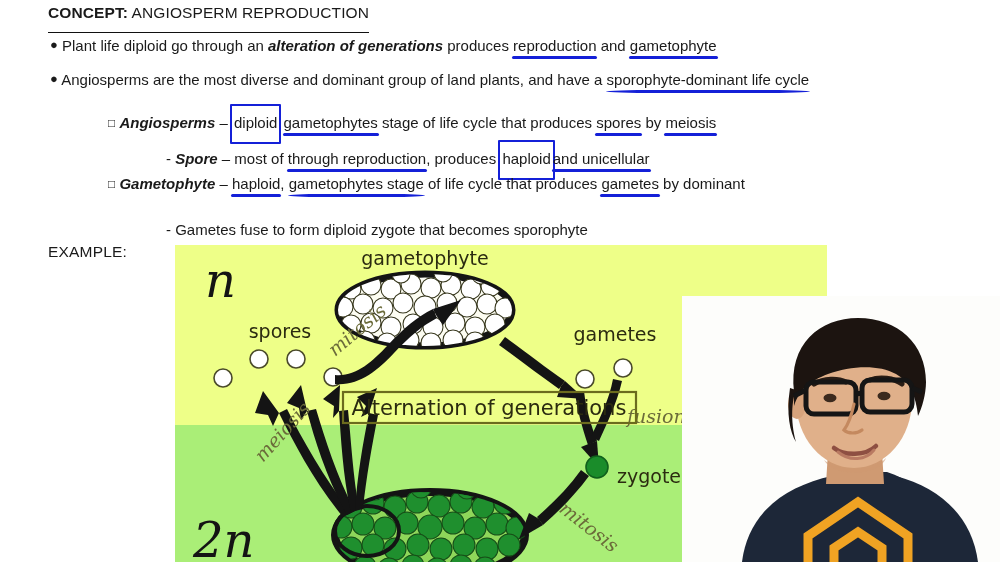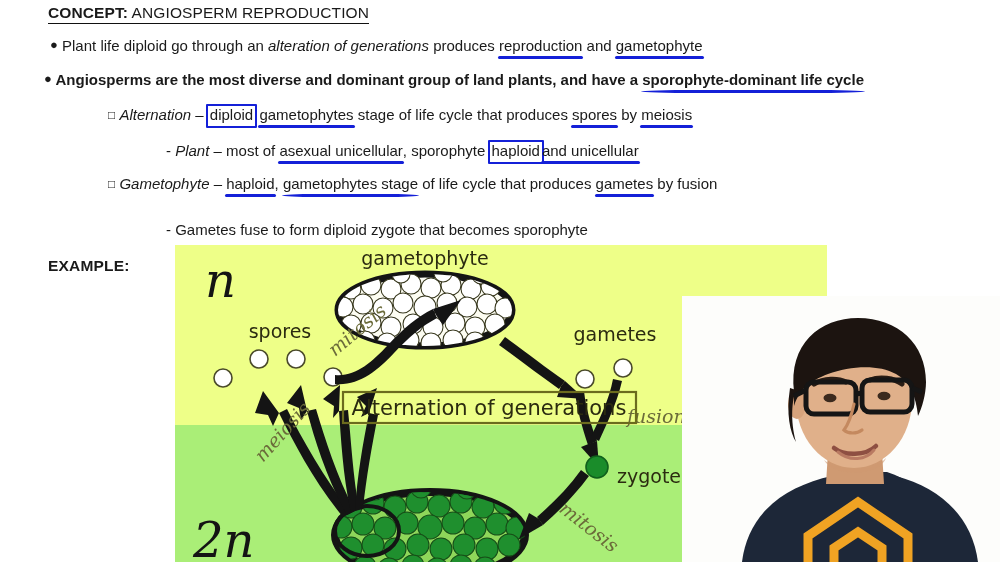--- a/index.html
+++ b/index.html
@@ -24,40 +24,40 @@
   }
 
   .concept-line {
     position: absolute;
     left: 48px;
     top: 4px;
     font-size: 15.5px;
     letter-spacing: 0.1px;
     white-space: nowrap;
     border-bottom: 1.6px solid #111;
-    padding-bottom: 1px;
+    padding-bottom: 10px;
   }
   .concept-line b { font-weight: bold; }
 
   .bullet-row {
     position: absolute;
     white-space: nowrap;
     font-size: 15px;
     line-height: 1.1;
   }
   .b1 { left: 50px; top: 38px; }
-  .b2 { left: 44px; top: 72px; font-weight: bold; }
+  .b2 { left: 50px; top: 72px; }
   .b3 { left: 108px; top: 107px; }
   .b4 { left: 166px; top: 143px; }
   .b5 { left: 108px; top: 176px; }
   .b6 { left: 166px; top: 222px; }
 
   .dot { font-size: 13px; vertical-align: 2px; }
   .sq  { font-size: 12px; vertical-align: 1px; color:#222; }
-  .bi  { font-weight: normal; font-style: italic; }
+  .bi  { font-weight: bold; font-style: italic; }
 
   
   .ul-blue {
     position: relative;
     display: inline-block;
   }
   .ul-blue::after {
     content: "";
     position: absolute;
     left: -1px; right: -1px;
@@ -66,37 +66,37 @@
     background: #1420d8;
     border-radius: 2px;
   }
   .ul-blue.wavy::after {
     height: 3px;
     border-radius: 50%/3px;
   }
   .box-blue {
     position: relative;
     display: inline-block;
-    padding: 0 2px;
+    padding: 8px 2px;
   }
   .box-blue::after {
     content: "";
     position: absolute;
     left: -2px; right: -2px;
     top: -3px; bottom: -4px;
     border: 2.2px solid #1420d8;
     border-radius: 1px;
   }
 
   .example-label {
     position: absolute;
     left: 48px;
-    top: 257px;
+    top: 243px;
     font-size: 15.5px;
-    font-weight: bold;
+    font-weight: normal;
     letter-spacing: 0.2px;
   }
 
   
   .diagram {
     position: absolute;
     left: 175px;
     top: 245px;
     width: 652px;
     height: 317px;
@@ -129,30 +129,30 @@
     <span>Plant life diploid go through an </span><span class="bi">alteration of generations</span><span> produces </span><span class="ul-blue">reproduction</span><span> and </span><span class="ul-blue">gametophyte</span>
   </div>
 
   <div class="bullet-row b2">
     <span class="dot">●</span>
     <span>Angiosperms are the most diverse and dominant group of land plants, and have a </span><span class="ul-blue wavy">sporophyte-dominant life cycle</span>
   </div>
 
   <div class="bullet-row b3">
     <span class="sq">□</span>
-    <span class="bi">Alternation</span><span> – </span><span class="box-blue">diploid</span><span> </span><span class="ul-blue">gametophytes</span><span> stage of life cycle that produces </span><span class="ul-blue">spores</span><span> by </span><span class="ul-blue">meiosis</span>
+    <span class="bi">Angiosperms</span><span> – </span><span class="box-blue">diploid</span><span> </span><span class="ul-blue">gametophytes</span><span> stage of life cycle that produces </span><span class="ul-blue">spores</span><span> by </span><span class="ul-blue">meiosis</span>
   </div>
 
   <div class="bullet-row b4">
-    <span>- </span><span class="bi">Plant</span><span> – most of </span><span class="ul-blue">asexual unicellular</span><span>, sporophyte </span><span class="box-blue">haploid</span><span class="ul-blue">and unicellular</span>
+    <span>- </span><span class="bi">Spore</span><span> – most of </span><span class="ul-blue">through reproduction</span><span>, produces </span><span class="box-blue">haploid</span><span class="ul-blue">and unicellular</span>
   </div>
 
   <div class="bullet-row b5">
     <span class="sq">□</span>
-    <span class="bi">Gametophyte</span><span> – </span><span class="ul-blue">haploid</span><span>, </span><span class="ul-blue wavy">gametophytes stage</span><span> of life cycle that produces </span><span class="ul-blue">gametes</span><span> by fusion</span>
+    <span class="bi">Gametophyte</span><span> – </span><span class="ul-blue">haploid</span><span>, </span><span class="ul-blue wavy">gametophytes stage</span><span> of life cycle that produces </span><span class="ul-blue">gametes</span><span> by dominant</span>
   </div>
 
   <div class="bullet-row b6">
     <span>- Gametes fuse to form diploid zygote that becomes sporophyte</span>
   </div>
 
   <div class="example-label">EXAMPLE:</div>
 </div>
 
 <div class="diagram">

